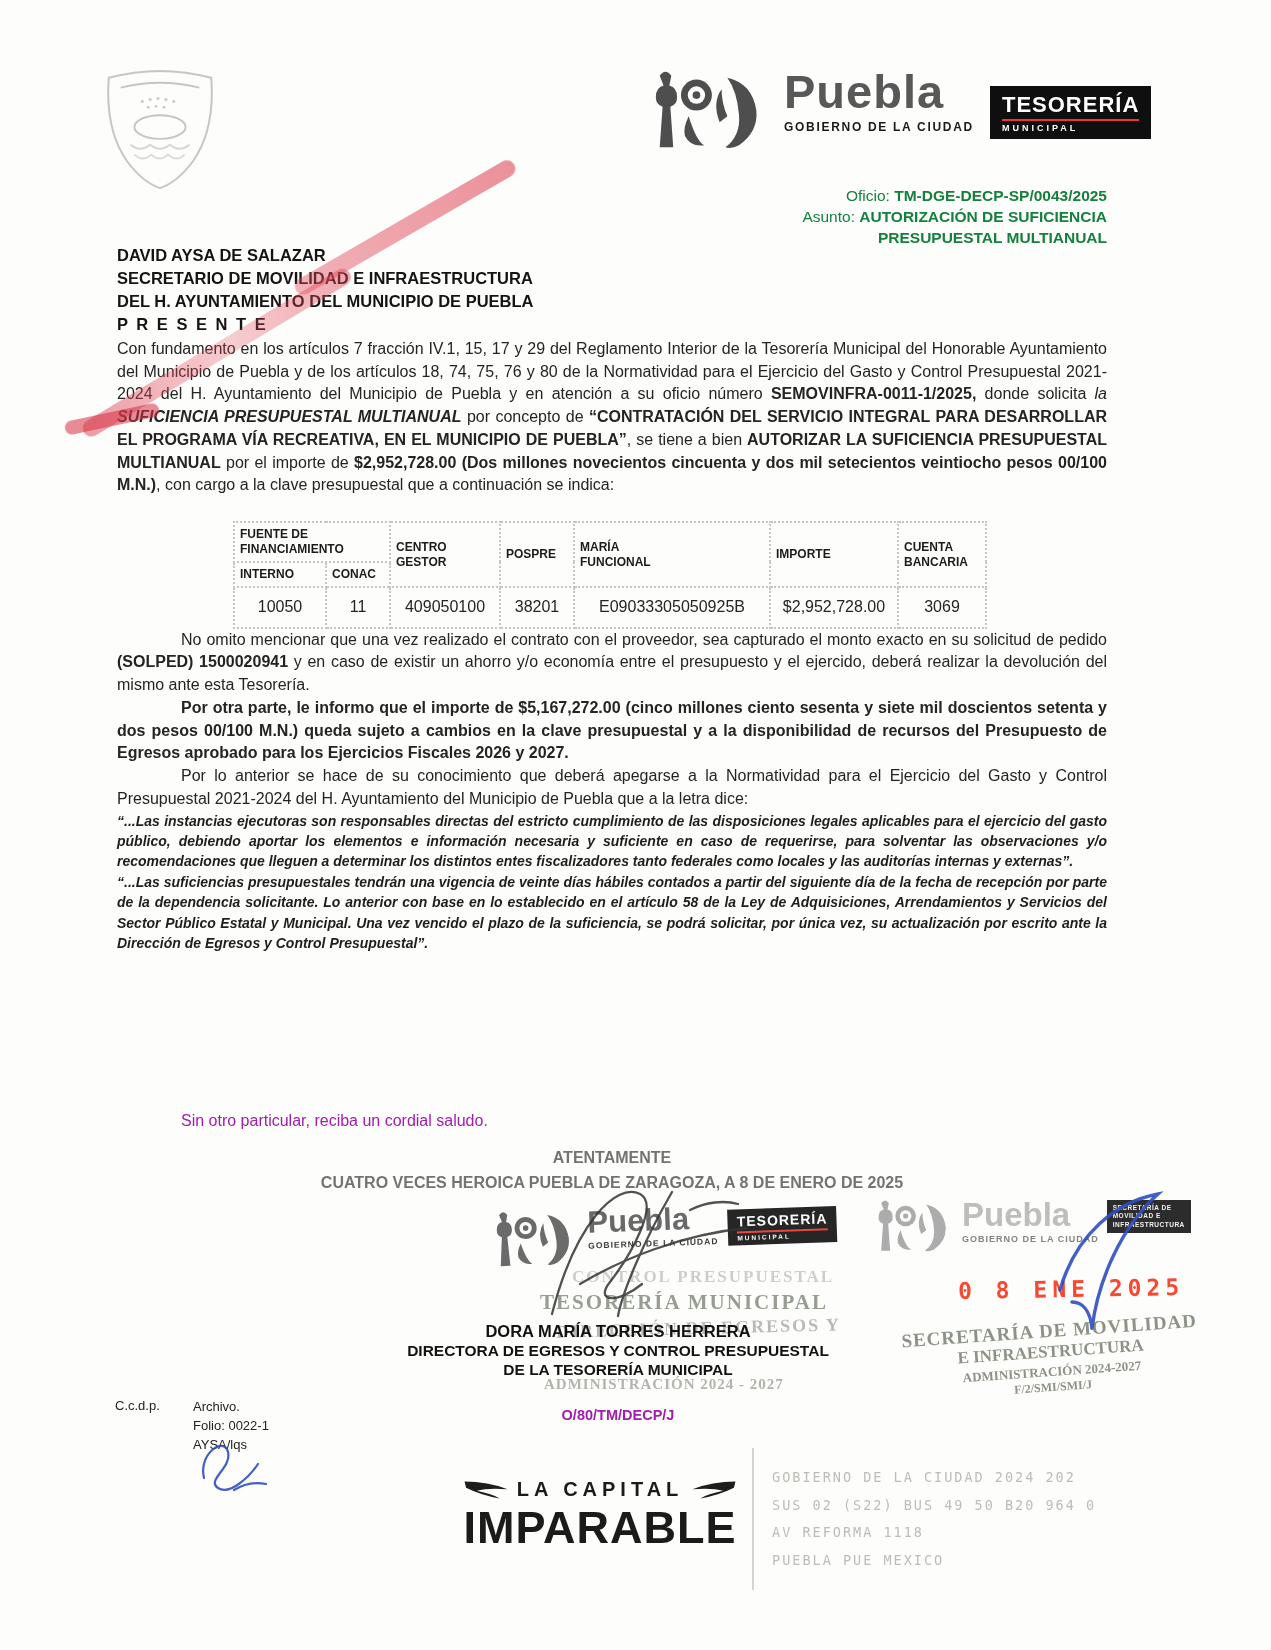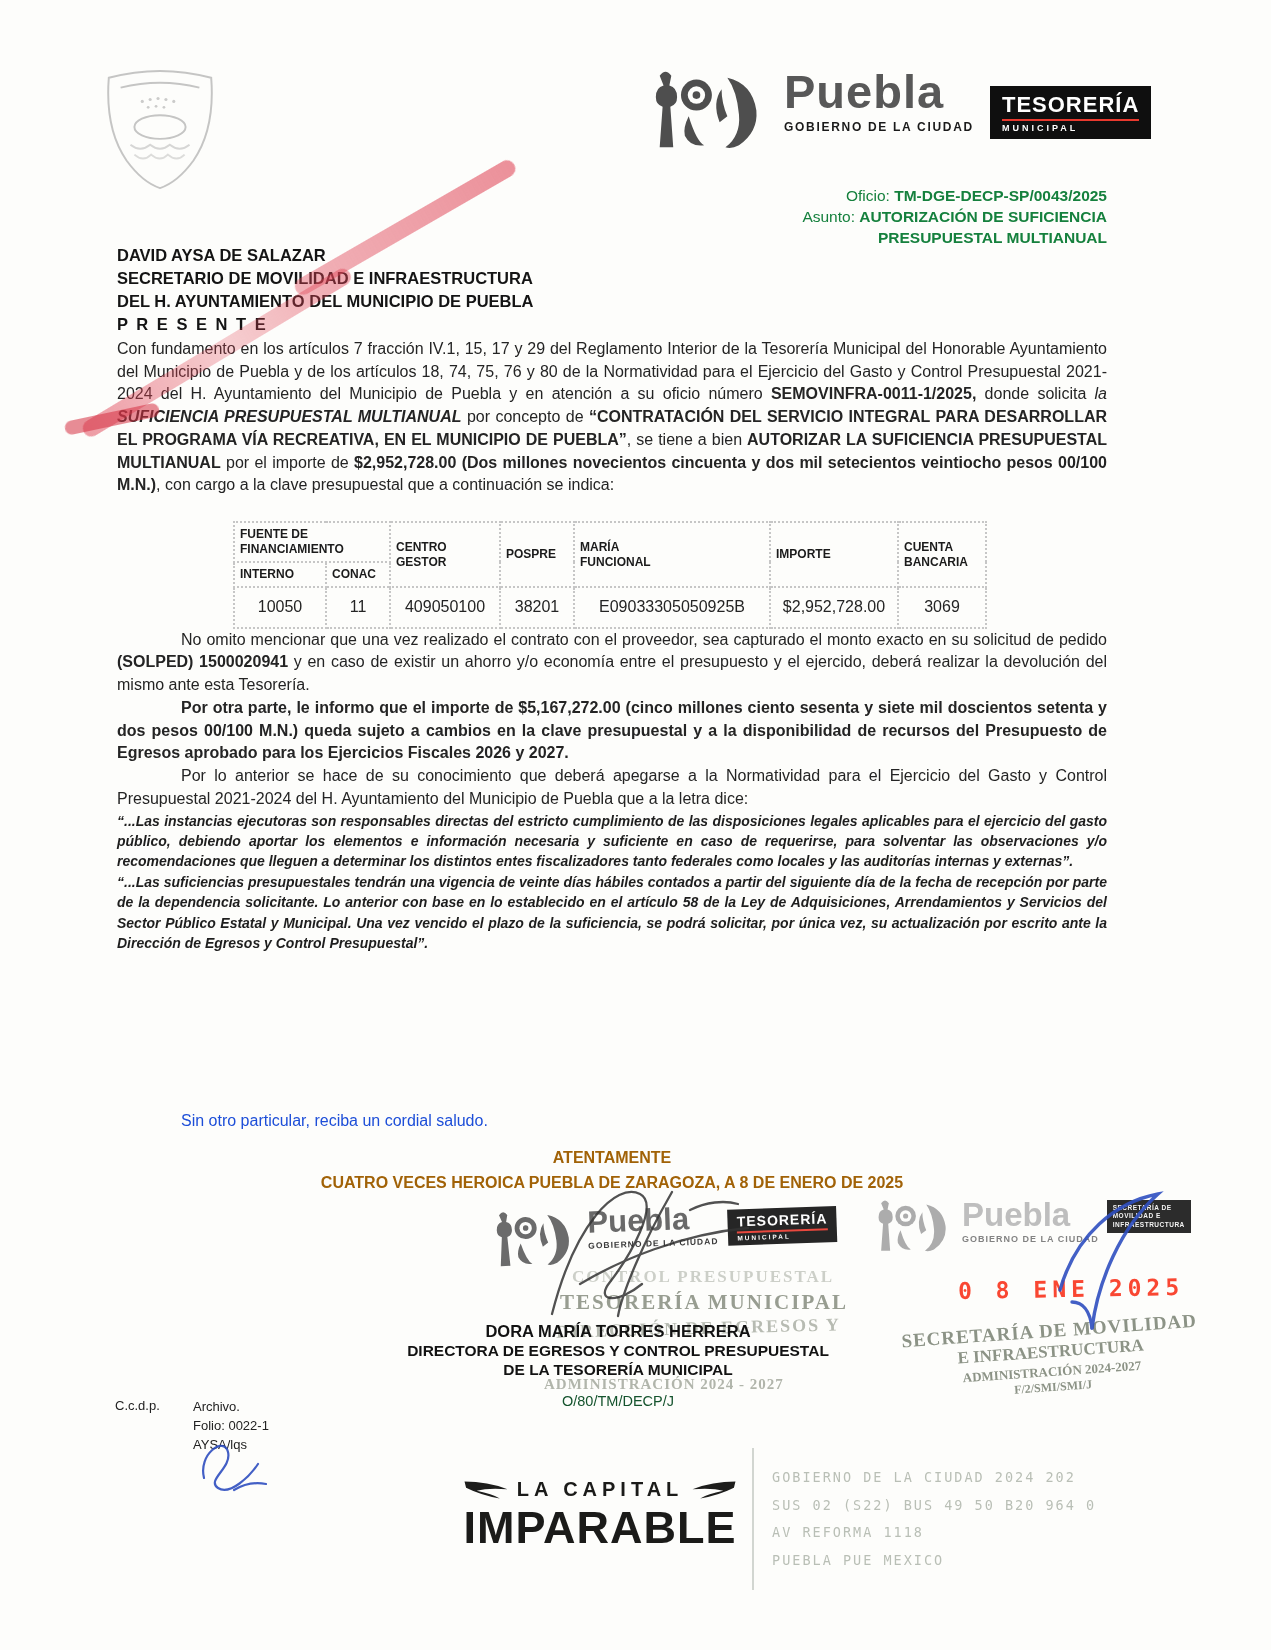--- a/index.html
+++ b/index.html
@@ -37,44 +37,44 @@
   .doc-body p{margin:0}
   .p-indent{text-indent:64px}
   .mt26{margin-top:26px}.mt24{margin-top:24px}.mt20{margin-top:20px}.mt16{margin-top:16px}
   .quote{margin-left:28px;margin-right:2px;font-size:14px;font-weight:700;font-style:italic;line-height:1.46;color:#1e1e1e}
 
   table.budget-table{border-collapse:collapse;margin:24px 0 0 116px}
   .budget-table th,.budget-table td{border:2px dotted #c6c6c6}
   .budget-table th{font-size:12px;font-weight:700;padding:4px 5px;text-align:left;white-space:pre-line;line-height:1.25;color:#1b1b1b}
   .budget-table td{font-size:16px;padding:8px 5px;text-align:center;color:#242424}
 
-  .closing{position:absolute;left:181px;top:1112px;font-size:16px;color:#1d4ed8;z-index:1}
-  .atent{position:absolute;left:117px;top:1146px;width:990px;text-align:center;font-weight:700;font-size:16px;line-height:1.55;color:#a16207;z-index:1}
+  .closing{position:absolute;left:181px;top:1112px;font-size:16px;color:#a21caf;z-index:1}
+  .atent{position:absolute;left:117px;top:1146px;width:990px;text-align:center;font-weight:700;font-size:16px;line-height:1.55;color:#737373;z-index:1}
 
   
   .stamp-center-logo{position:absolute;left:490px;top:1204px;display:flex;align-items:flex-start;gap:8px;opacity:.92;z-index:2;transform:rotate(-2deg)}
   .mini-icon{color:#5f5f5f}
   .mini-name{font-size:31px;font-weight:800;color:#5d5d5d;line-height:1}
   .mini-sub{font-size:8.5px;font-weight:700;color:#2a2a2a;letter-spacing:1px;margin-top:3px}
   .mini-box{background:#141414;color:#fff;padding:5px 9px 4px;margin-top:8px;margin-left:2px}
   .mini-box .bb1{font-size:14px;font-weight:800;letter-spacing:1px;line-height:1.05}
   .mini-box .bb-red{margin:2px 0 1px}
   .mini-box .bb2{font-size:6.5px;font-weight:700;letter-spacing:2px}
 
   .stamp-line{position:absolute;font-family:"Liberation Serif",serif;color:#7f8677;letter-spacing:2px;z-index:2;font-weight:700;white-space:nowrap}
-  .sl1{left:560px;top:1290px;font-size:21px;opacity:.8}
+  .sl1{left:540px;top:1290px;font-size:21px;opacity:.8}
   .sl2{left:556px;top:1318px;font-size:18px;opacity:.55;transform:rotate(-1.5deg)}
   .sl3{left:572px;top:1267px;font-size:17px;opacity:.38}
   .sl4{left:544px;top:1376px;font-size:15px;opacity:.6;letter-spacing:1px}
 
   .sig-ink{position:absolute;left:520px;top:1162px;z-index:6;pointer-events:none}
   .sig-block{position:absolute;left:318px;top:1322px;width:600px;text-align:center;z-index:5;color:#121212}
   .sig-name{font-size:16.5px;font-weight:700}
   .sig-role{font-size:15.5px;font-weight:700;line-height:1.25}
-  .sig-ref{font-size:14.5px;margin-top:13px;font-weight:400;color:#14532d}
+  .sig-ref{font-size:14.5px;margin-top:27px;font-weight:700;color:#a21caf}
 
   
   .stamp-right-logo{position:absolute;left:872px;top:1198px;display:flex;gap:6px;align-items:flex-start;z-index:2;opacity:.92}
   .right-icon{color:#a6a6a6}
   .sr-name{font-size:33px;font-weight:800;color:#b9b9b9;line-height:1}
   .sr-sub{font-size:9px;font-weight:700;color:#787878;letter-spacing:1px;margin-top:3px}
   .sr-box{background:#1b1b1b;color:#f3f3f3;padding:4px 6px;margin-top:2px;margin-left:2px;line-height:1.3}
   .sr-box div{font-size:6.5px;font-weight:700;letter-spacing:.5px}
   .stamp-right-date{position:absolute;left:958px;top:1276px;font-family:"DejaVu Sans Mono",monospace;font-size:23px;font-weight:700;
                     color:#f93822;letter-spacing:5px;z-index:3;transform:rotate(-1deg);opacity:.92;white-space:nowrap}

